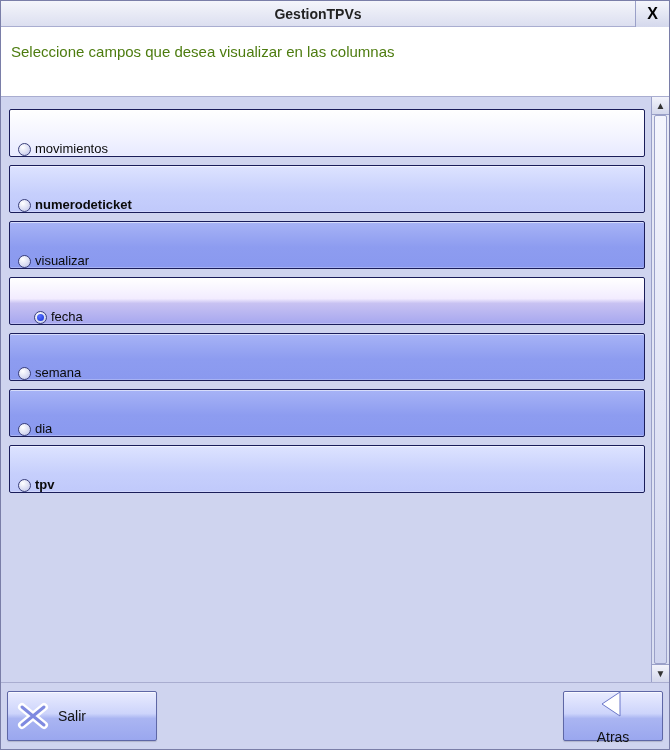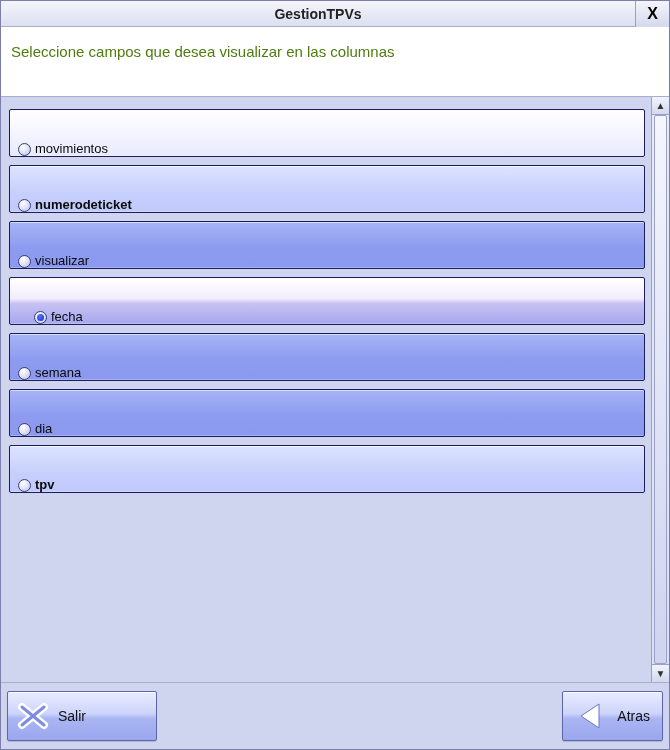--- a/index.html
+++ b/index.html
@@ -138,21 +138,21 @@
     box-shadow: inset 0 1px 0 rgba(255,255,255,.7), 0 1px 1px rgba(0,0,0,.15);
     display: flex; align-items: center; justify-content: center;
     padding: 0 12px;
     font-size: 14px; color:#111;
     cursor: pointer;
     gap: 8px;
     min-width: 100px;
   }
   .btn.exit { min-width: 150px; justify-content: flex-start; padding-left:8px; }
   .btn .icon { width:34px; height:34px; flex:0 0 auto; }
-  .btn.small { min-width: 100px; }
+  .btn.small { min-width: 100px; flex-direction: column; }
 </style>
 </head>
 <body>
 
 <div class="window">
 
   <div class="titlebar">
     <div class="title">GestionTPVs</div>
     <div class="close-btn">X</div>
   </div>

